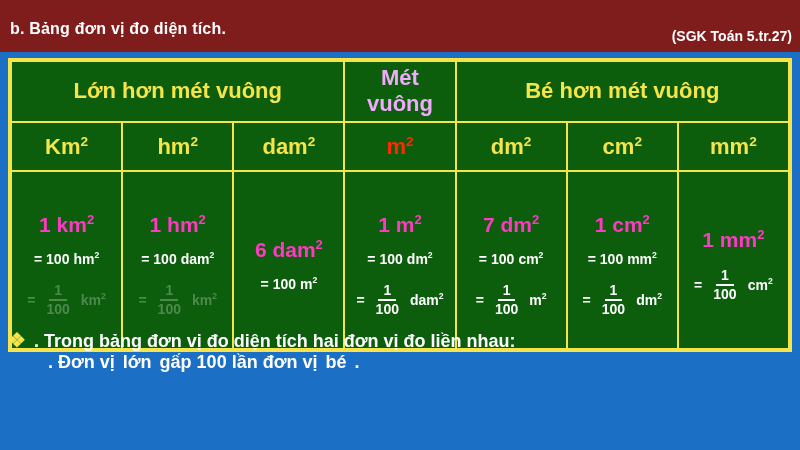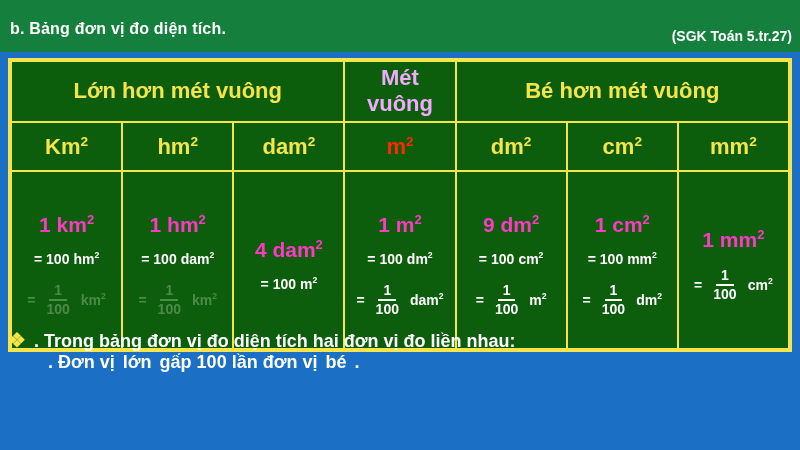--- a/index.html
+++ b/index.html
@@ -20,21 +20,21 @@
     box-sizing: border-box;
   }
 
   
   .header {
     position: absolute;
     left: 0;
     top: 0;
     width: 800px;
     height: 52px;
-    background: #15803d;
+    background: #7f1d1d;
     text-decoration: underline;
   }
   .header-title {
     position: absolute;
     left: 10px;
     top: 20px;
     color: #ffffff;
     font-size: 16px;
     font-weight: bold;
     letter-spacing: 0.2px;
@@ -235,21 +235,21 @@
               <span class="frac">
                 <span class="num">1</span>
                 <span class="den">100</span>
               </span>
               <span><span>km</span><sup>2</sup></span>
             </div>
           </div>
         </td>
 
         <td class="cell">
-          <div class="main-val"><span>4 dam</span><sup>2</sup></div>
+          <div class="main-val"><span>6 dam</span><sup>2</sup></div>
           <div class="eqs">
             <div class="eq">
               <span>=</span>
               <span>100</span>
               <span><span>m</span><sup>2</sup></span>
             </div>
           </div>
         </td>
 
         <td class="cell">
@@ -265,21 +265,21 @@
               <span class="frac">
                 <span class="num">1</span>
                 <span class="den">100</span>
               </span>
               <span><span>dam</span><sup>2</sup></span>
             </div>
           </div>
         </td>
 
         <td class="cell">
-          <div class="main-val"><span>9 dm</span><sup>2</sup></div>
+          <div class="main-val"><span>7 dm</span><sup>2</sup></div>
           <div class="eqs">
             <div class="eq">
               <span>=</span>
               <span>100</span>
               <span><span>cm</span><sup>2</sup></span>
             </div>
             <div class="eq second">
               <span>=</span>
               <span class="frac">
                 <span class="num">1</span>

